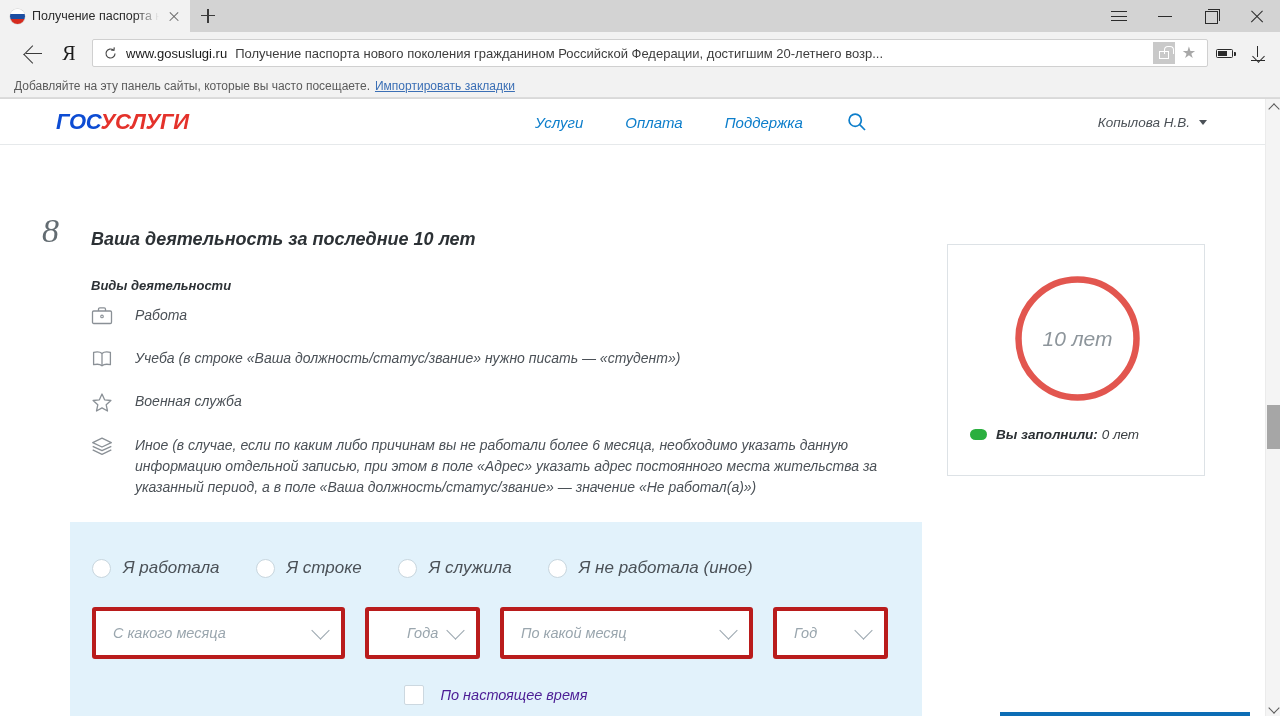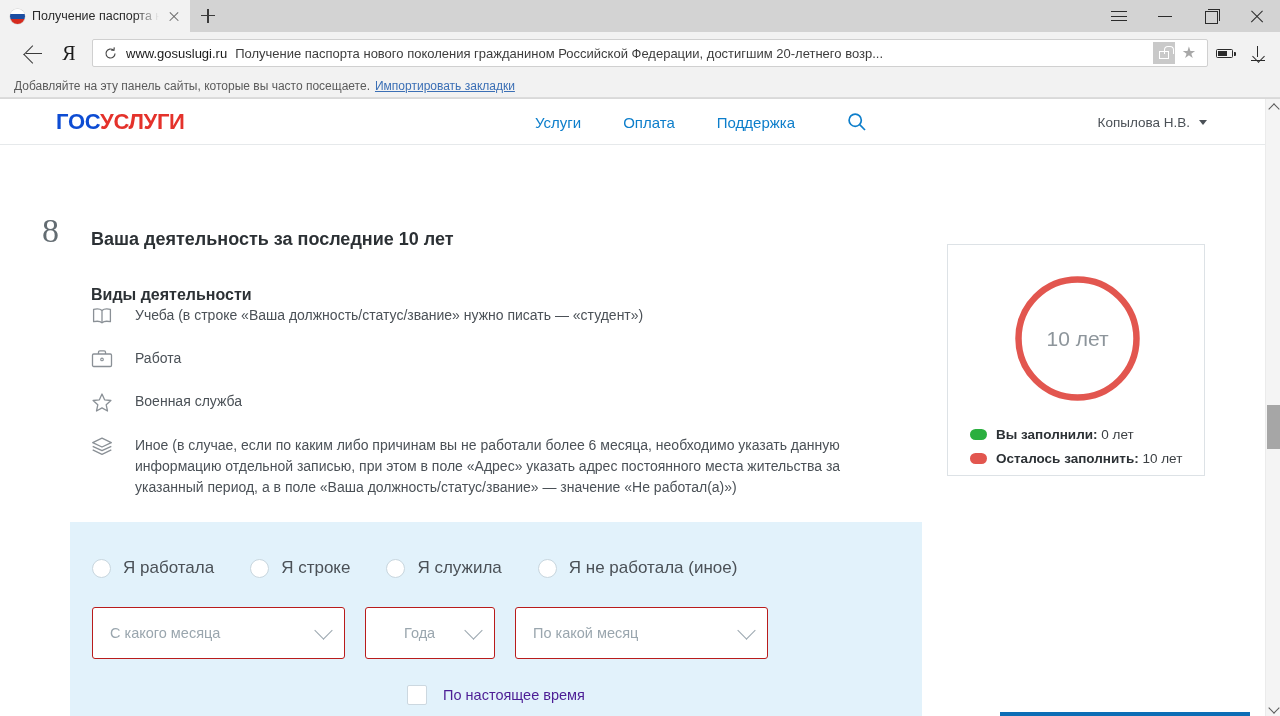--- a/index.html
+++ b/index.html
@@ -121,21 +121,21 @@
     height:24px; background:#f2f2f2; display:flex; align-items:center; padding-left:14px;
     font-size:12px; color:#5b5b5b; border-bottom:1px solid #dcdcdc;
   }
   .bookmarkbar a { color:#3b6fb5; text-decoration:underline; margin-left:5px; }
 
   
   .viewport {
     position:absolute; left:0; top:99px; width:1280px; height:617px; background:#ffffff;
     overflow:hidden;
   }
-  .page { width:1265px; height:617px; position:relative; background:#ffffff; }
+  .page { width:1265px; height:617px; position:relative; background:#ffffff;font-style:italic; }
 
   .site-header {
     height:46px; display:flex; align-items:center; padding:0 0 0 56px; position:relative;
     border-bottom:1px solid #e6e9eb;
   }
   .logo { font-size:22px; font-weight:bold; letter-spacing:-.3px; font-family:"Liberation Sans", sans-serif; }
   .logo .g { color:#0d4cd3; }
   .logo .s { color:#e4322b; }
   .nav-main { position:absolute; left:535px; top:0; height:46px; display:flex; align-items:center; gap:42px; }
   .nav-main a { font-size:15px; color:#0d7ecb; text-decoration:none; }
@@ -149,50 +149,50 @@
     border-top:5px solid #4b5157;
   }
 
   
   .content { position:relative; padding:0; }
   .step-number {
     position:absolute; left:42px; top:69px; font-size:34px; color:#636c72; font-weight:300;
     line-height:1; font-family:"Liberation Serif", serif;
   }
   .step-title { position:absolute; left:91px; top:84px; font-size:18px; color:#2c3135; }
-  .subhead { position:absolute; left:91px; top:141px; font-size:16px; font-weight:bold; color:#2c3135; }
+  .subhead { position:absolute; left:91px; top:133px; font-size:13px; font-weight:bold; color:#2c3135; }
 
   .types { position:absolute; left:91px; top:160px; width:820px; }
   .type-row { display:flex; align-items:flex-start; margin-bottom:18px; }
   .type-icon { width:44px; flex:none; padding-top:1px; }
   .type-text { font-size:14px; color:#4b5157; line-height:1.5; }
   .type-row:last-child .type-text { max-width:800px; }
 
   .form-panel {
     position:absolute; left:70px; top:377px; width:852px; height:240px; background:#e2f2fb;
   }
   .radio-row { display:flex; align-items:center; padding:36px 0 0 22px; gap:0; }
   .radio-opt { display:flex; align-items:center; gap:12px; margin-right:36px; }
   .radio-dot {
     width:19px; height:19px; border-radius:50%; background:#ffffff; border:1px solid #c8d6de; flex:none;
   }
   .radio-label { font-size:17px; color:#4b5157; white-space:nowrap; }
 
   .select-row { display:flex; align-items:center; padding:29px 0 0 22px; gap:20px; }
   .sel {
-    height:52px; background:#ffffff; border:1px solid #b91c1c; border-radius:3px;
+    height:52px; background:#ffffff; border:4px solid #b91c1c; border-radius:3px;
     display:flex; align-items:center; padding:0 14px 0 17px; position:relative;
   }
   .sel-text { font-size:14.5px; color:#9aa6ae; flex:1; white-space:nowrap; }
   .chev {
     width:13px; height:13px; border-right:1.6px solid #9aa6ae; border-bottom:1.6px solid #9aa6ae;
     transform:rotate(45deg); margin-left:10px; margin-top:-6px; flex:none;
   }
   .sel-w1 { width:253px; }
-  .sel-w2 { width:130px;padding-left:38px; }
+  .sel-w2 { width:115px;padding-left:38px; }
   .sel-w3 { width:253px; }
   .sel-w4 { width:115px; }
 
   .check-row { display:flex; align-items:center; justify-content:center; padding-top:26px; gap:16px; }
   .checkbox {
     width:20px; height:20px; background:#ffffff; border:1px solid #ccd8e0; border-radius:2px; flex:none;
   }
   .check-label { font-size:14.5px; color:#4c1d95; }
 
   
@@ -326,36 +326,36 @@
 
         <div class="step-number">8</div>
         <h1 class="step-title">Ваша деятельность за последние 10 лет</h1>
         <div class="subhead">Виды деятельности</div>
 
         <div class="types">
 
           <div class="type-row">
             <span class="type-icon">
               <svg width="22" height="20" viewBox="0 0 22 20">
-                <path d="M11 4.4C9 2.6 5.6 2.6 2.6 3.3v12.4c3-0.7 6.4-0.7 8.4 1.1 2-1.8 5.4-1.8 8.4-1.1V3.3c-3-0.7-6.4-0.7-8.4 1.1z" fill="none" stroke="#8a9096" stroke-width="1.3" stroke-linejoin="round"></path>
-                <line x1="11" y1="4.4" x2="11" y2="16.8" stroke="#8a9096" stroke-width="1.3"></line>
-              </svg>
-            </span>
-            <span class="type-text">Учеба (в строке «Ваша должность/статус/звание» нужно писать — «студент»)</span>
-          </div>
-
-          <div class="type-row">
-            <span class="type-icon">
-              <svg width="22" height="20" viewBox="0 0 22 20">
                 <rect x="1.5" y="5" width="19" height="12.5" rx="1.2" fill="none" stroke="#8a9096" stroke-width="1.3"></rect>
                 <path d="M7.5 5V3.2a1.3 1.3 0 0 1 1.3-1.3h4.4a1.3 1.3 0 0 1 1.3 1.3V5" fill="none" stroke="#8a9096" stroke-width="1.3"></path>
                 <circle cx="11" cy="10.4" r="1.3" fill="none" stroke="#8a9096" stroke-width="1.1"></circle>
               </svg>
             </span>
             <span class="type-text">Работа</span>
+          </div>
+
+          <div class="type-row">
+            <span class="type-icon">
+              <svg width="22" height="20" viewBox="0 0 22 20">
+                <path d="M11 4.4C9 2.6 5.6 2.6 2.6 3.3v12.4c3-0.7 6.4-0.7 8.4 1.1 2-1.8 5.4-1.8 8.4-1.1V3.3c-3-0.7-6.4-0.7-8.4 1.1z" fill="none" stroke="#8a9096" stroke-width="1.3" stroke-linejoin="round"></path>
+                <line x1="11" y1="4.4" x2="11" y2="16.8" stroke="#8a9096" stroke-width="1.3"></line>
+              </svg>
+            </span>
+            <span class="type-text">Учеба (в строке «Ваша должность/статус/звание» нужно писать — «студент»)</span>
           </div>
 
           <div class="type-row">
             <span class="type-icon">
               <svg width="22" height="21" viewBox="0 0 22 21">
                 <polygon points="11,2 13.6,7.8 19.9,8.5 15.2,12.8 16.5,19 11,15.9 5.5,19 6.8,12.8 2.1,8.5 8.4,7.8" fill="none" stroke="#8a9096" stroke-width="1.3" stroke-linejoin="round"></polygon>
               </svg>
             </span>
             <span class="type-text">Военная служба</span>
           </div>
@@ -400,20 +400,24 @@
               <span class="chev"></span>
             </div>
             <div class="sel sel-w2">
               <span class="sel-text">Года</span>
               <span class="chev"></span>
             </div>
             <div class="sel sel-w3">
               <span class="sel-text">По какой месяц</span>
               <span class="chev"></span>
             </div>
+            <div class="sel sel-w4">
+              <span class="sel-text">Год</span>
+              <span class="chev"></span>
+            </div>
           </div>
 
           <label class="check-row">
             <span class="checkbox"></span>
             <span class="check-label">По настоящее время</span>
           </label>
 
         </div>
 
         <div class="progress-card">
@@ -421,24 +425,20 @@
             <svg width="131" height="131" viewBox="0 0 131 131">
               <circle cx="65.5" cy="65.5" r="59" fill="none" stroke="#e2564f" stroke-width="6.5"></circle>
             </svg>
             <div class="donut-label">10 лет</div>
           </div>
           <div class="legend">
             <div class="legend-row">
               <span class="legend-chip chip-green"></span>
               <span class="legend-text"><b>Вы заполнили:</b> <span>0 лет</span></span>
             </div>
-            <div class="legend-row">
-              <span class="legend-chip chip-red"></span>
-              <span class="legend-text"><b>Осталось заполнить:</b> <span>10 лет</span></span>
-            </div>
           </div>
         </div>
 
         <div class="chat">
           
           
           
         </div>
 
       </div>

